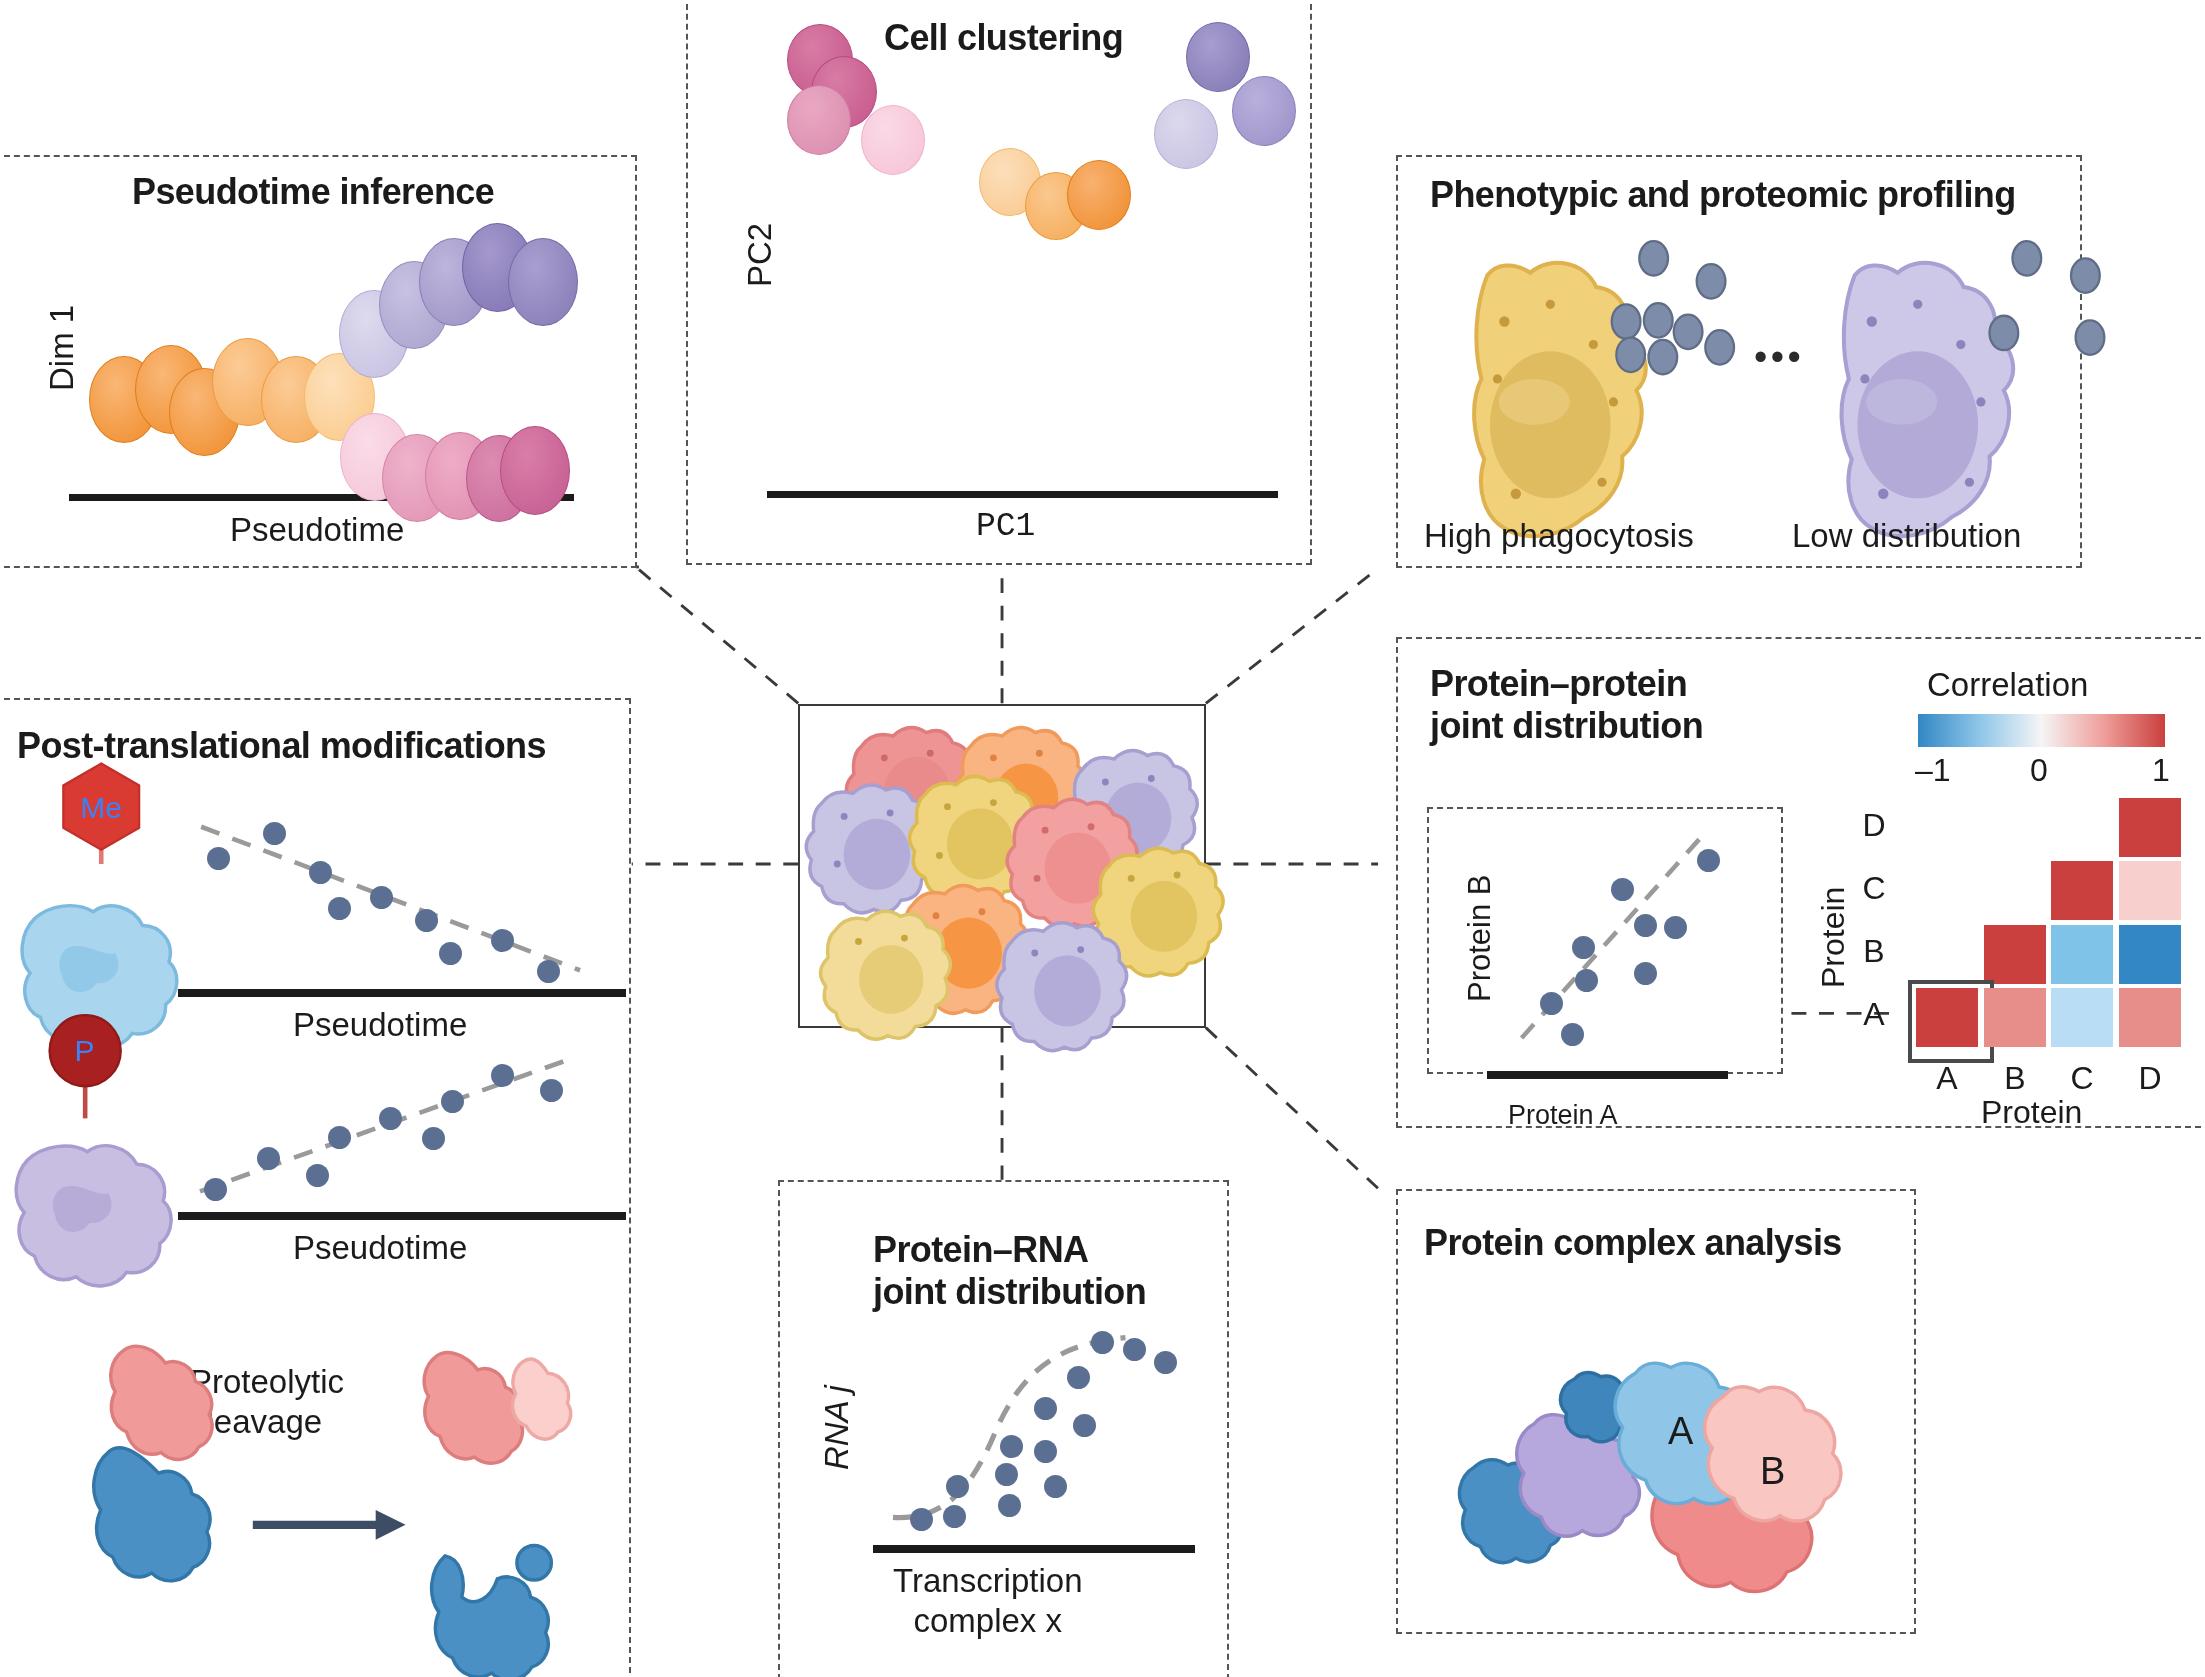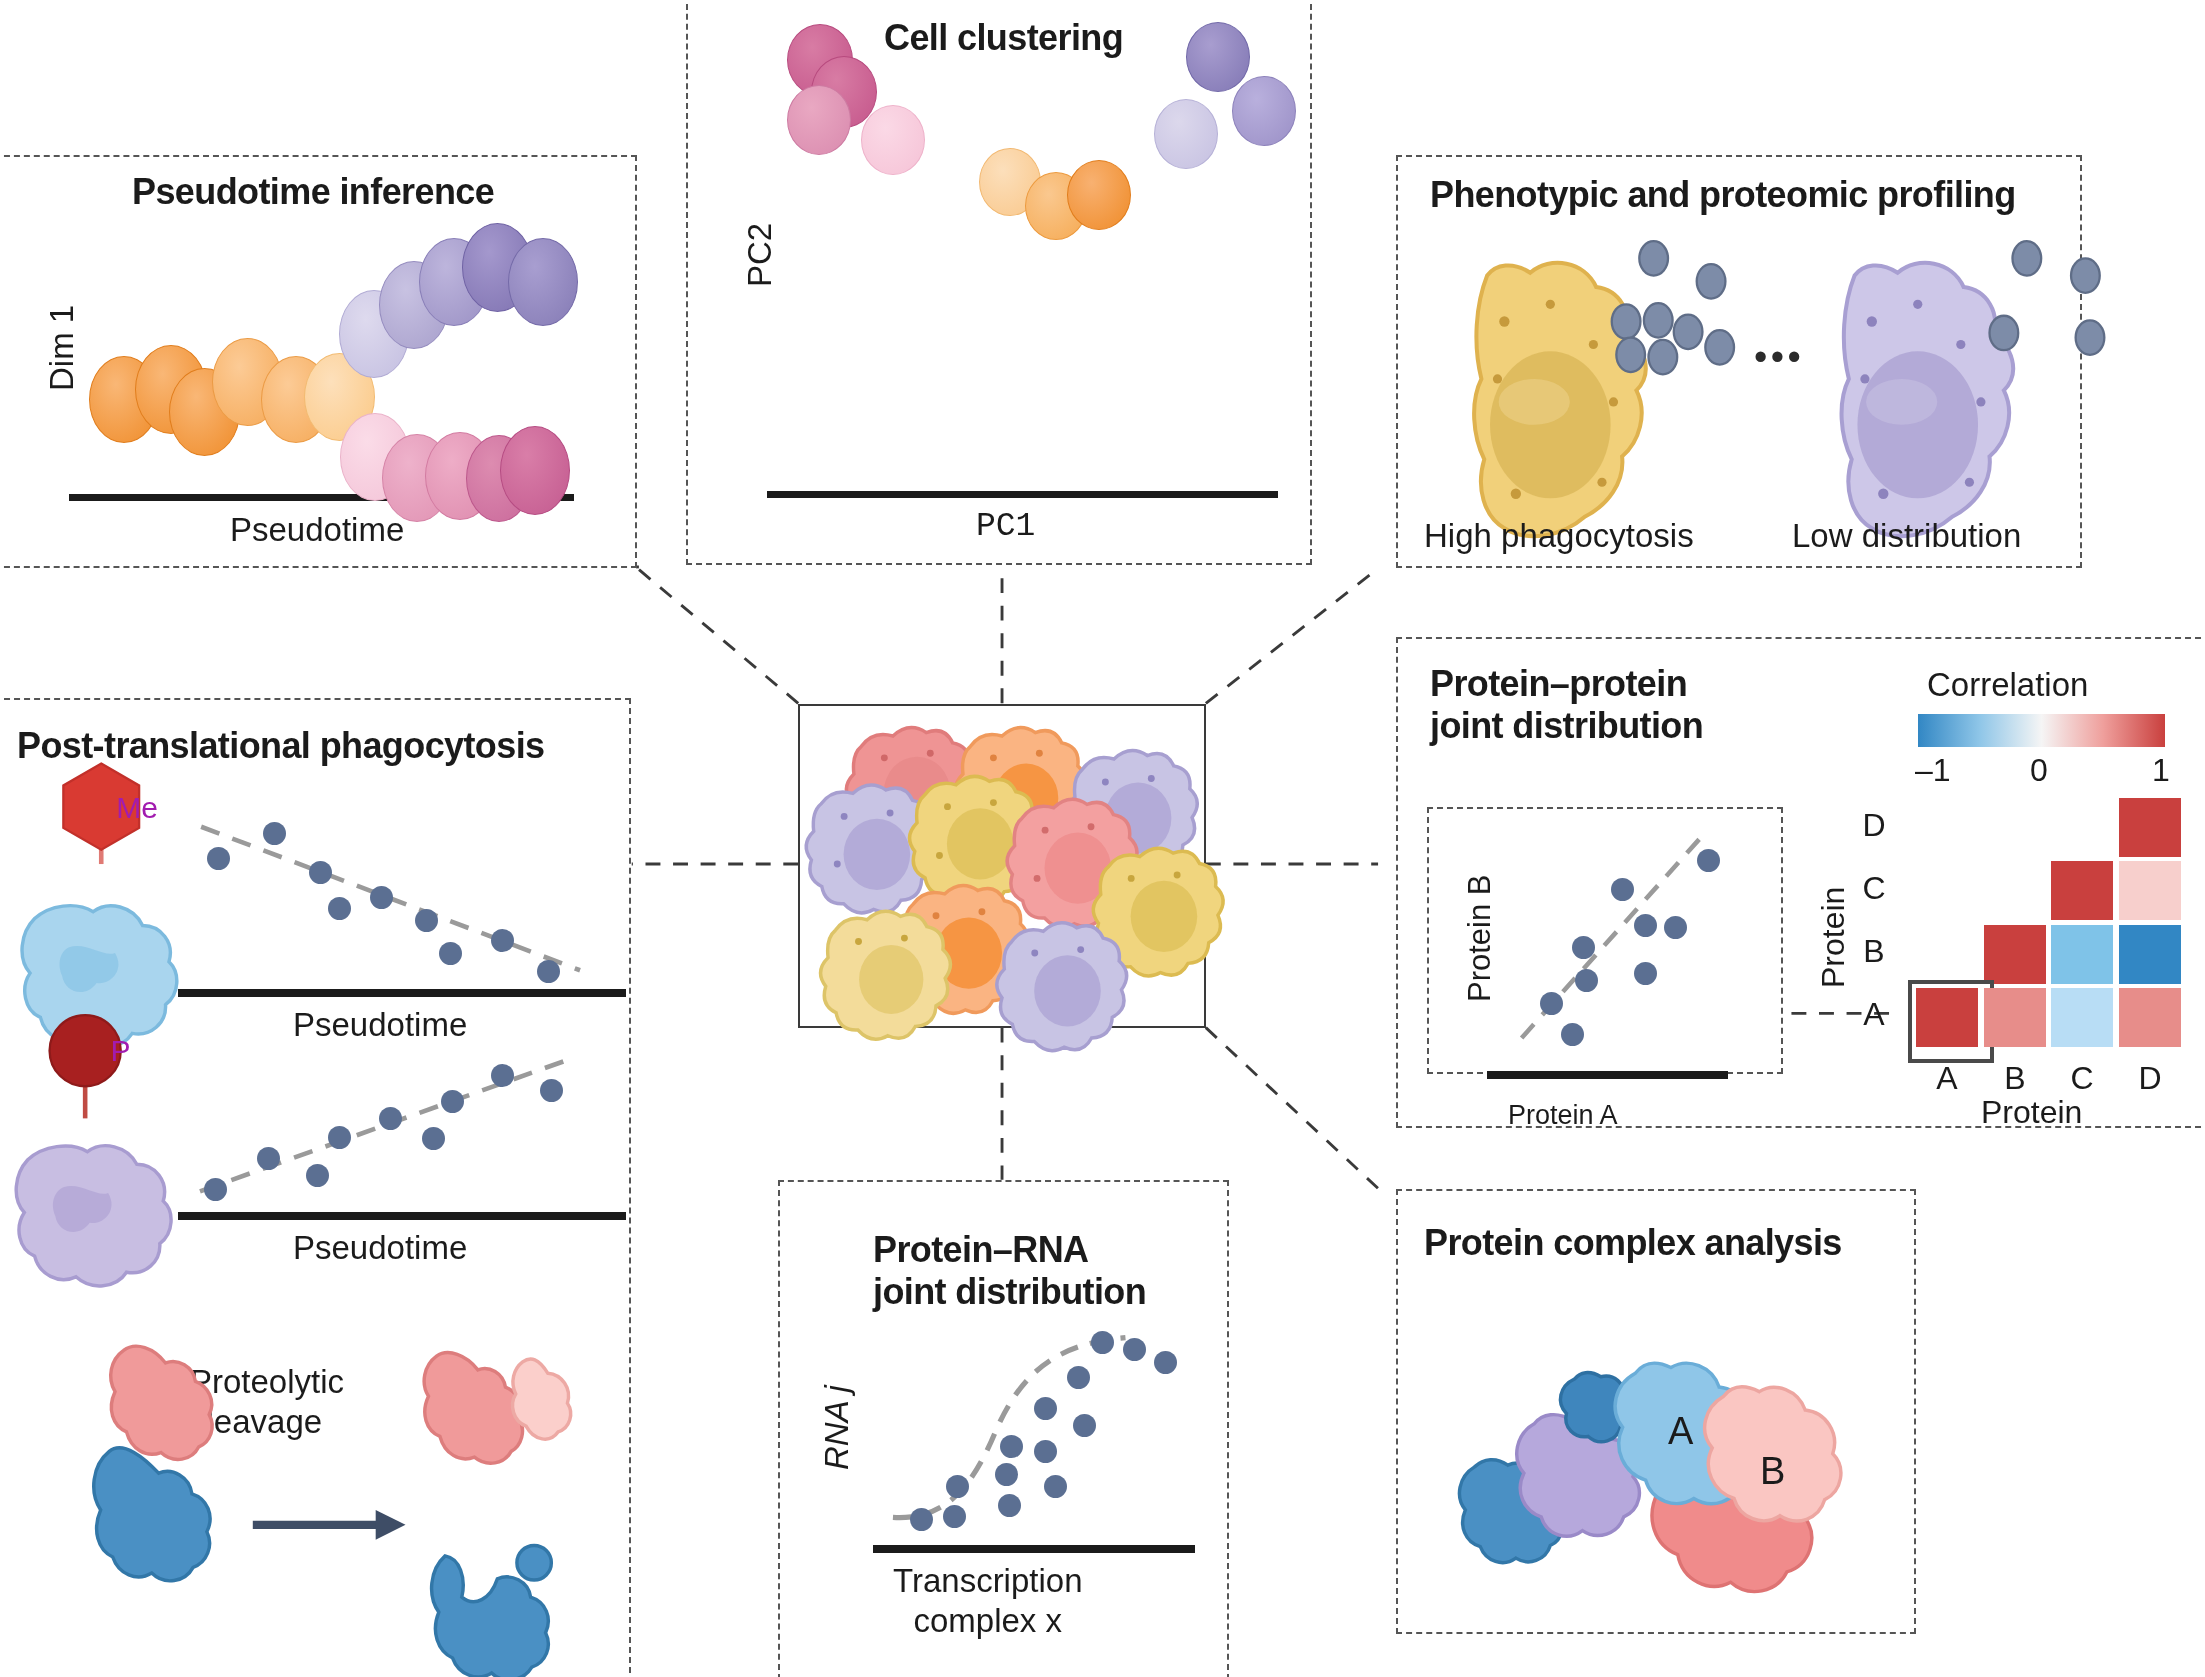--- a/index.html
+++ b/index.html
@@ -17,21 +17,21 @@
   .axis-line{position:absolute;background:#1b1b1b;}
   .vlabel{transform-origin:left top;}
   .cellblob{position:absolute;border-radius:50%;}
   .dot{position:absolute;border-radius:50%;background:#5b6f92;}
   svg{position:absolute;left:0;top:0;overflow:visible;}
   .conn{stroke:#3a3a3a;stroke-width:5;stroke-dasharray:26 22;fill:none;}
   .centerbox{position:absolute;border:2.9px solid #3a3a3a;background:#fff;box-sizing:border-box;}
   .hm-cell{position:absolute;}
   .hm-lab{position:absolute;font-size:32px;color:#1b1b1b;text-align:center;}
   .cb-tick{position:absolute;font-size:32px;color:#1b1b1b;}
-  .tagtext{position:absolute;color:#a21caf;font-size:26.4px;font-weight:normal;text-align:center;padding-left:36px;}
+  .tagtext{position:absolute;color:#3b82f6;font-size:26.4px;font-weight:normal;text-align:center;}
 </style>
 </head>
 <body>
 
 <svg width="2205" height="1677" viewBox="0 0 3840 2921">
 
   <path class="conn" d="M1745,1225 L1745,985"></path>
 
   <path class="conn" d="M1390,1225 L1110,990"></path>
   <path class="conn" d="M1110,990 L1110,985"></path>
@@ -141,21 +141,21 @@
   <ellipse cx="3530" cy="450" rx="25" ry="30" fill="#7d8ca8" stroke="#5f6d87" stroke-width="4"></ellipse>
   <ellipse cx="3632" cy="480" rx="25" ry="30" fill="#7d8ca8" stroke="#5f6d87" stroke-width="4"></ellipse>
   <ellipse cx="3490" cy="580" rx="25" ry="30" fill="#7d8ca8" stroke="#5f6d87" stroke-width="4"></ellipse>
   <ellipse cx="3640" cy="588" rx="25" ry="30" fill="#7d8ca8" stroke="#5f6d87" stroke-width="4"></ellipse>
 </svg>
 <div style="position:absolute;left:1754px;top:336px;font-size:38px;letter-spacing:3.4px;color:#2b2b2b;">•••</div>
 <div class="axis-label" style="left:1424px;top:517px;">High phagocytosis</div>
 <div class="axis-label" style="left:1792px;top:517px;">Low distribution</div>
 
 <div class="panel" style="left:-5.7px;top:698px;width:637px;height:985px;"></div>
-<div class="panel-title" style="left:17px;top:726px;">Post-translational phagocytosis</div>
+<div class="panel-title" style="left:17px;top:726px;">Post-translational modifications</div>
 
 <svg width="2205" height="1677" viewBox="0 0 3840 2921">
   <line x1="176" y1="1440" x2="176" y2="1505" stroke="#e07a74" stroke-width="8"></line>
   <polygon points="176,1330 242,1368 242,1442 176,1480 110,1442 110,1368" fill="#d93a32" stroke="#c2302a" stroke-width="4"></polygon>
   <path d="M60,1600 C35,1625 30,1670 52,1695 C35,1720 42,1760 70,1772
            C78,1805 112,1822 142,1808 C168,1832 212,1828 230,1800
            C262,1806 290,1782 288,1750 C312,1732 314,1694 294,1675
            C304,1642 280,1612 248,1612 C232,1578 188,1568 162,1588
            C132,1570 86,1576 60,1600 Z" fill="#a9d5ee" stroke="#7cbade" stroke-width="6"></path>
   <path d="M120,1650 C150,1640 180,1668 200,1660 C218,1690 192,1716 168,1712

